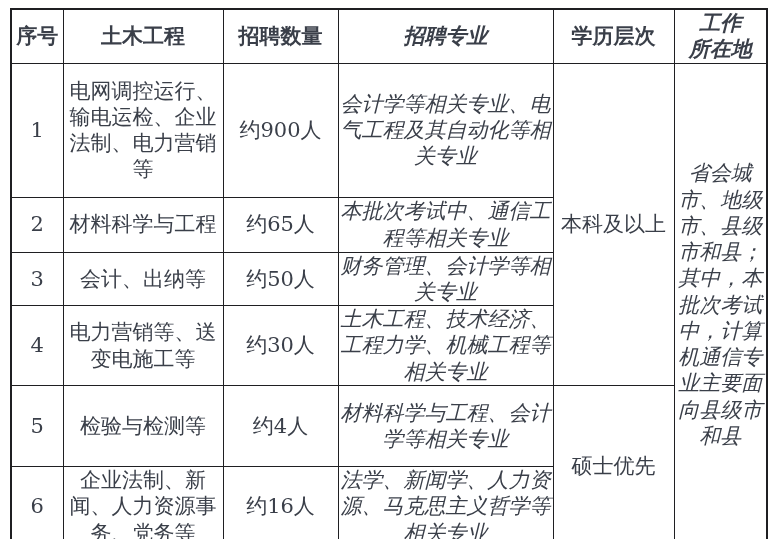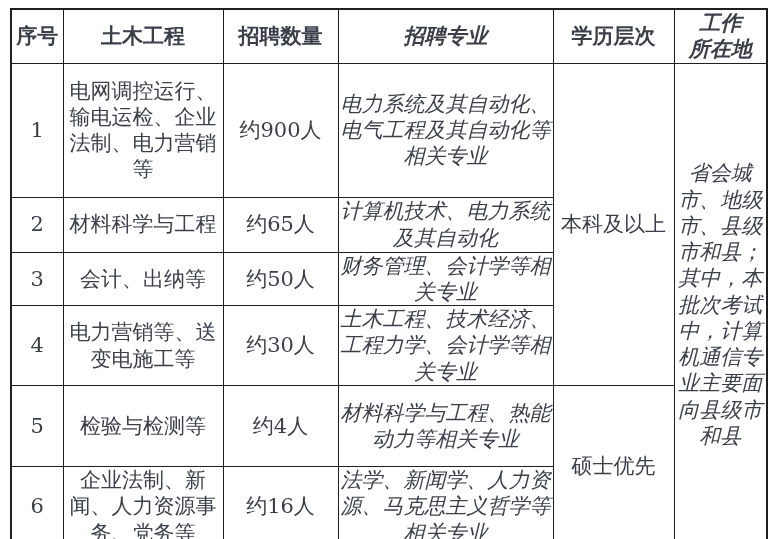--- a/index.html
+++ b/index.html
@@ -73,47 +73,47 @@
         <th class="c-edu">学历层次</th>
         <th class="c-loc">工作
 所在地</th>
       </tr>
     </thead>
     <tbody>
       <tr class="r-1">
         <td class="c-no">1</td>
         <td class="c-pos">电网调控运行、输电运检、企业法制、电力营销等</td>
         <td class="c-count">约900人</td>
-        <td class="c-major">电力系统及其自动化、电气工程及其自动化等相关专业</td>
+        <td class="c-major">会计学等相关专业、电气工程及其自动化等相关专业</td>
         <td class="c-edu" rowspan="4">本科及以上</td>
         <td class="c-loc" rowspan="6">省会城市、地级市、县级市和县；其中，本批次考试中，计算机通信专业主要面向县级市和县</td>
       </tr>
       <tr class="r-2">
         <td class="c-no">2</td>
         <td class="c-pos">材料科学与工程</td>
         <td class="c-count">约65人</td>
-        <td class="c-major">计算机技术、电力系统及其自动化</td>
+        <td class="c-major">本批次考试中、通信工程等相关专业</td>
       </tr>
       <tr class="r-3">
         <td class="c-no">3</td>
         <td class="c-pos">会计、出纳等</td>
         <td class="c-count">约50人</td>
         <td class="c-major">财务管理、会计学等相关专业</td>
       </tr>
       <tr class="r-4">
         <td class="c-no">4</td>
         <td class="c-pos">电力营销等、送变电施工等</td>
         <td class="c-count">约30人</td>
-        <td class="c-major">土木工程、技术经济、工程力学、会计学等相关专业</td>
+        <td class="c-major">土木工程、技术经济、工程力学、机械工程等相关专业</td>
       </tr>
       <tr class="r-5">
         <td class="c-no">5</td>
         <td class="c-pos">检验与检测等</td>
         <td class="c-count">约4人</td>
-        <td class="c-major">材料科学与工程、热能动力等相关专业</td>
+        <td class="c-major">材料科学与工程、会计学等相关专业</td>
         <td class="c-edu" rowspan="2">硕士优先</td>
       </tr>
       <tr class="r-6">
         <td class="c-no">6</td>
         <td class="c-pos">企业法制、新闻、人力资源事务、党务等</td>
         <td class="c-count">约16人</td>
         <td class="c-major">法学、新闻学、人力资源、马克思主义哲学等相关专业</td>
       </tr>
     </tbody>
   </table>

